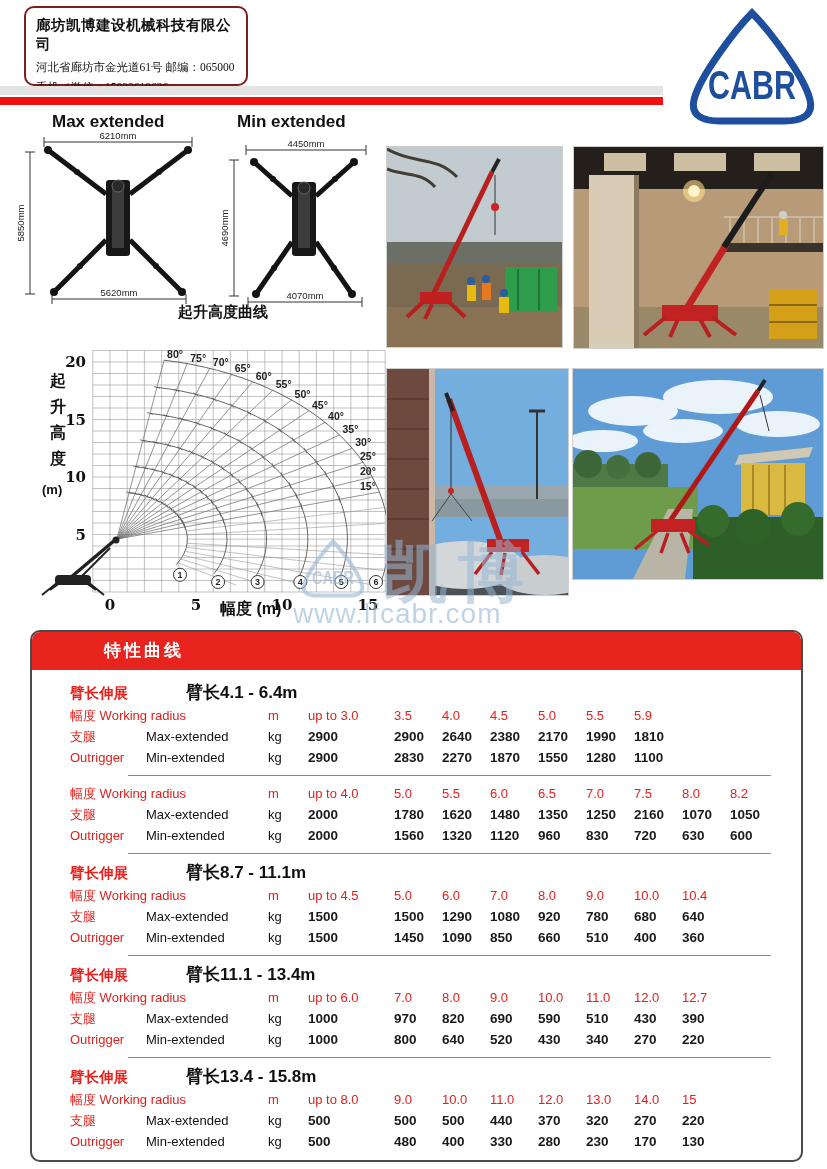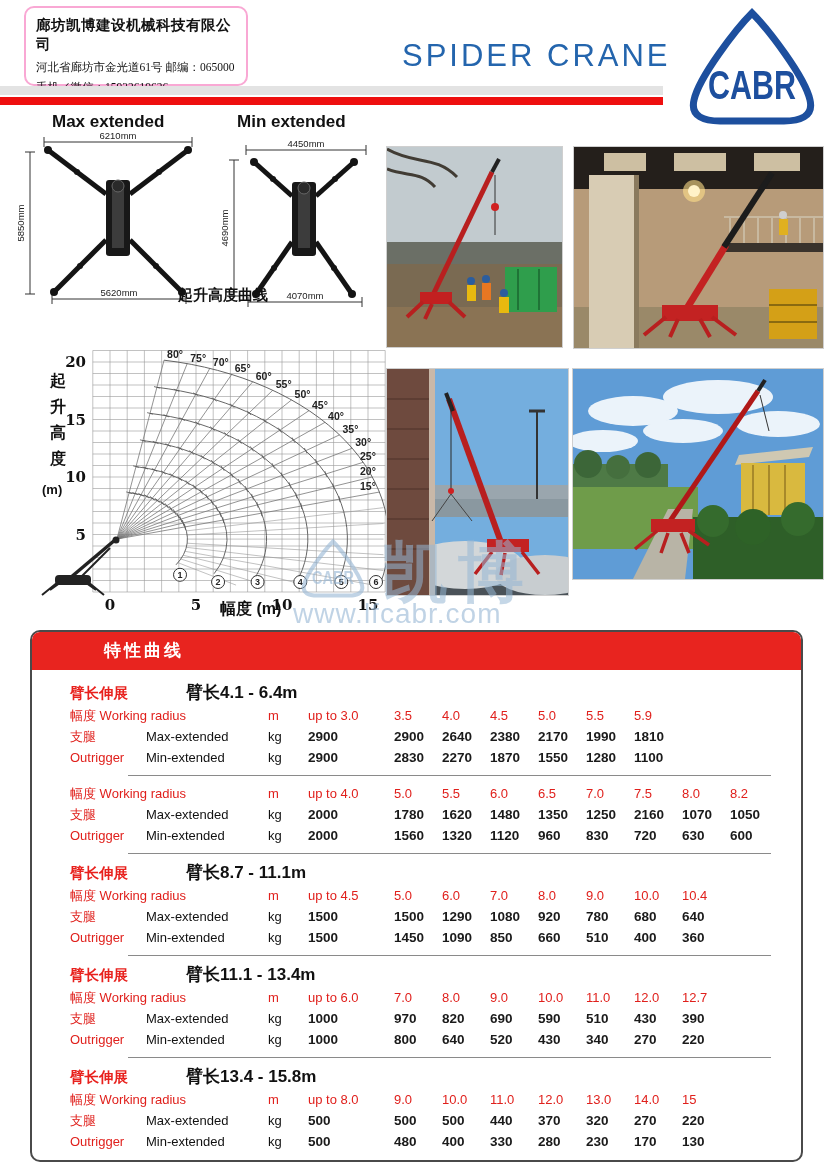--- a/index.html
+++ b/index.html
@@ -1,38 +1,38 @@
 <!DOCTYPE html>
 <html><head>
 <meta charset="utf-8">
 <style>
   body{margin:0;background:#888;}
   .page{position:relative;width:827px;height:1169px;background:#fff;overflow:hidden;
         font-family:"Liberation Sans",sans-serif;color:#111;margin:0 auto;}
 
   
   .company-box{position:absolute;left:24px;top:6px;width:224px;height:80px;
-      border:2px solid #f9a8d4;border-radius:10px;padding:6px 10px;box-sizing:border-box;
+      border:2px solid #7f1d1d;border-radius:10px;padding:6px 10px;box-sizing:border-box;
       font-family:"Liberation Serif",serif;}
   .company-name{font-size:14.5px;font-weight:bold;letter-spacing:.5px;margin:2px 0 4px;}
   .company-line{font-size:11.5px;line-height:1.7;}
   .product-title{position:absolute;left:402px;top:38px;font-size:31px;color:#2465ad;
       letter-spacing:3px;font-weight:normal;}
   .stripe-gray{position:absolute;left:0;top:86px;width:663px;height:9px;background:#e3e3e3;}
   .stripe-red{position:absolute;left:0;top:97px;width:663px;height:8px;background:#ee0f0f;}
   .logo{position:absolute;left:678px;top:6px;width:148px;height:124px;}
 
   
   .diag-title{position:absolute;font-size:17px;font-weight:bold;color:#111;}
   #diag-max-title{left:52px;top:112px;} #diag-min-title{left:237px;top:112px;}
   #diag-max{position:absolute;left:14px;top:128px;} #diag-min{position:absolute;left:220px;top:128px;}
   .dim{font-size:9.5px;fill:#222;font-family:"Liberation Sans",sans-serif;}
 
   
-  #chart-title{position:absolute;left:178px;top:286px;font-size:15px;font-weight:bold;}
+  #chart-title{position:absolute;left:178px;top:303px;font-size:15px;font-weight:bold;}
   #load-chart{position:absolute;left:20px;top:314px;}
   #load-chart .tick{font:bold 15px "DejaVu Serif",serif;fill:#111;}
   #load-chart .axlab{font:bold 16px "Liberation Sans",sans-serif;fill:#111;}
   #load-chart .axunit{font:bold 13px "Liberation Sans",sans-serif;fill:#111;}
   #load-chart .ang{font:bold 10.5px "Liberation Sans",sans-serif;fill:#222;}
   #load-chart .stageno{font:bold 9px "Liberation Sans",sans-serif;fill:#222;}
 
   
   .photo{position:absolute;border:1px solid #cfcfcf;background:#fff;}
   #ph1{left:386px;top:146px;} #ph2{left:573px;top:146px;}
@@ -64,21 +64,20 @@
 </head>
 <body>
 
 <div class="page">
 
   <div class="company-box">
     <div class="company-name">廊坊凯博建设机械科技有限公司</div>
     <div class="company-line">河北省廊坊市金光道61号  邮编：065000</div>
     <div class="company-line">手机／微信：15932619626</div>
   </div>
-  <div class="product-title">SPIDER CRANE</div>
   <div class="stripe-gray"></div>
   <div class="stripe-red"></div>
   <svg class="logo" viewBox="0 0 148 122">
     <path d="M74,6 C58,22 21,70 16,93 C12,110 27,114 42,114 L106,114 C121,114 136,110 132,93 C127,70 90,22 74,6 Z" fill="none" stroke="#1d4f9e" stroke-width="7"></path>
     <text x="74" y="92" text-anchor="middle" font-size="40" font-weight="bold" fill="#1d4f9e" textLength="88" lengthAdjust="spacingAndGlyphs">CABR</text>
   </svg>
 
   <div class="diag-title" id="diag-max-title">Max  extended</div>
   <div class="diag-title" id="diag-min-title">Min  extended</div>
 

